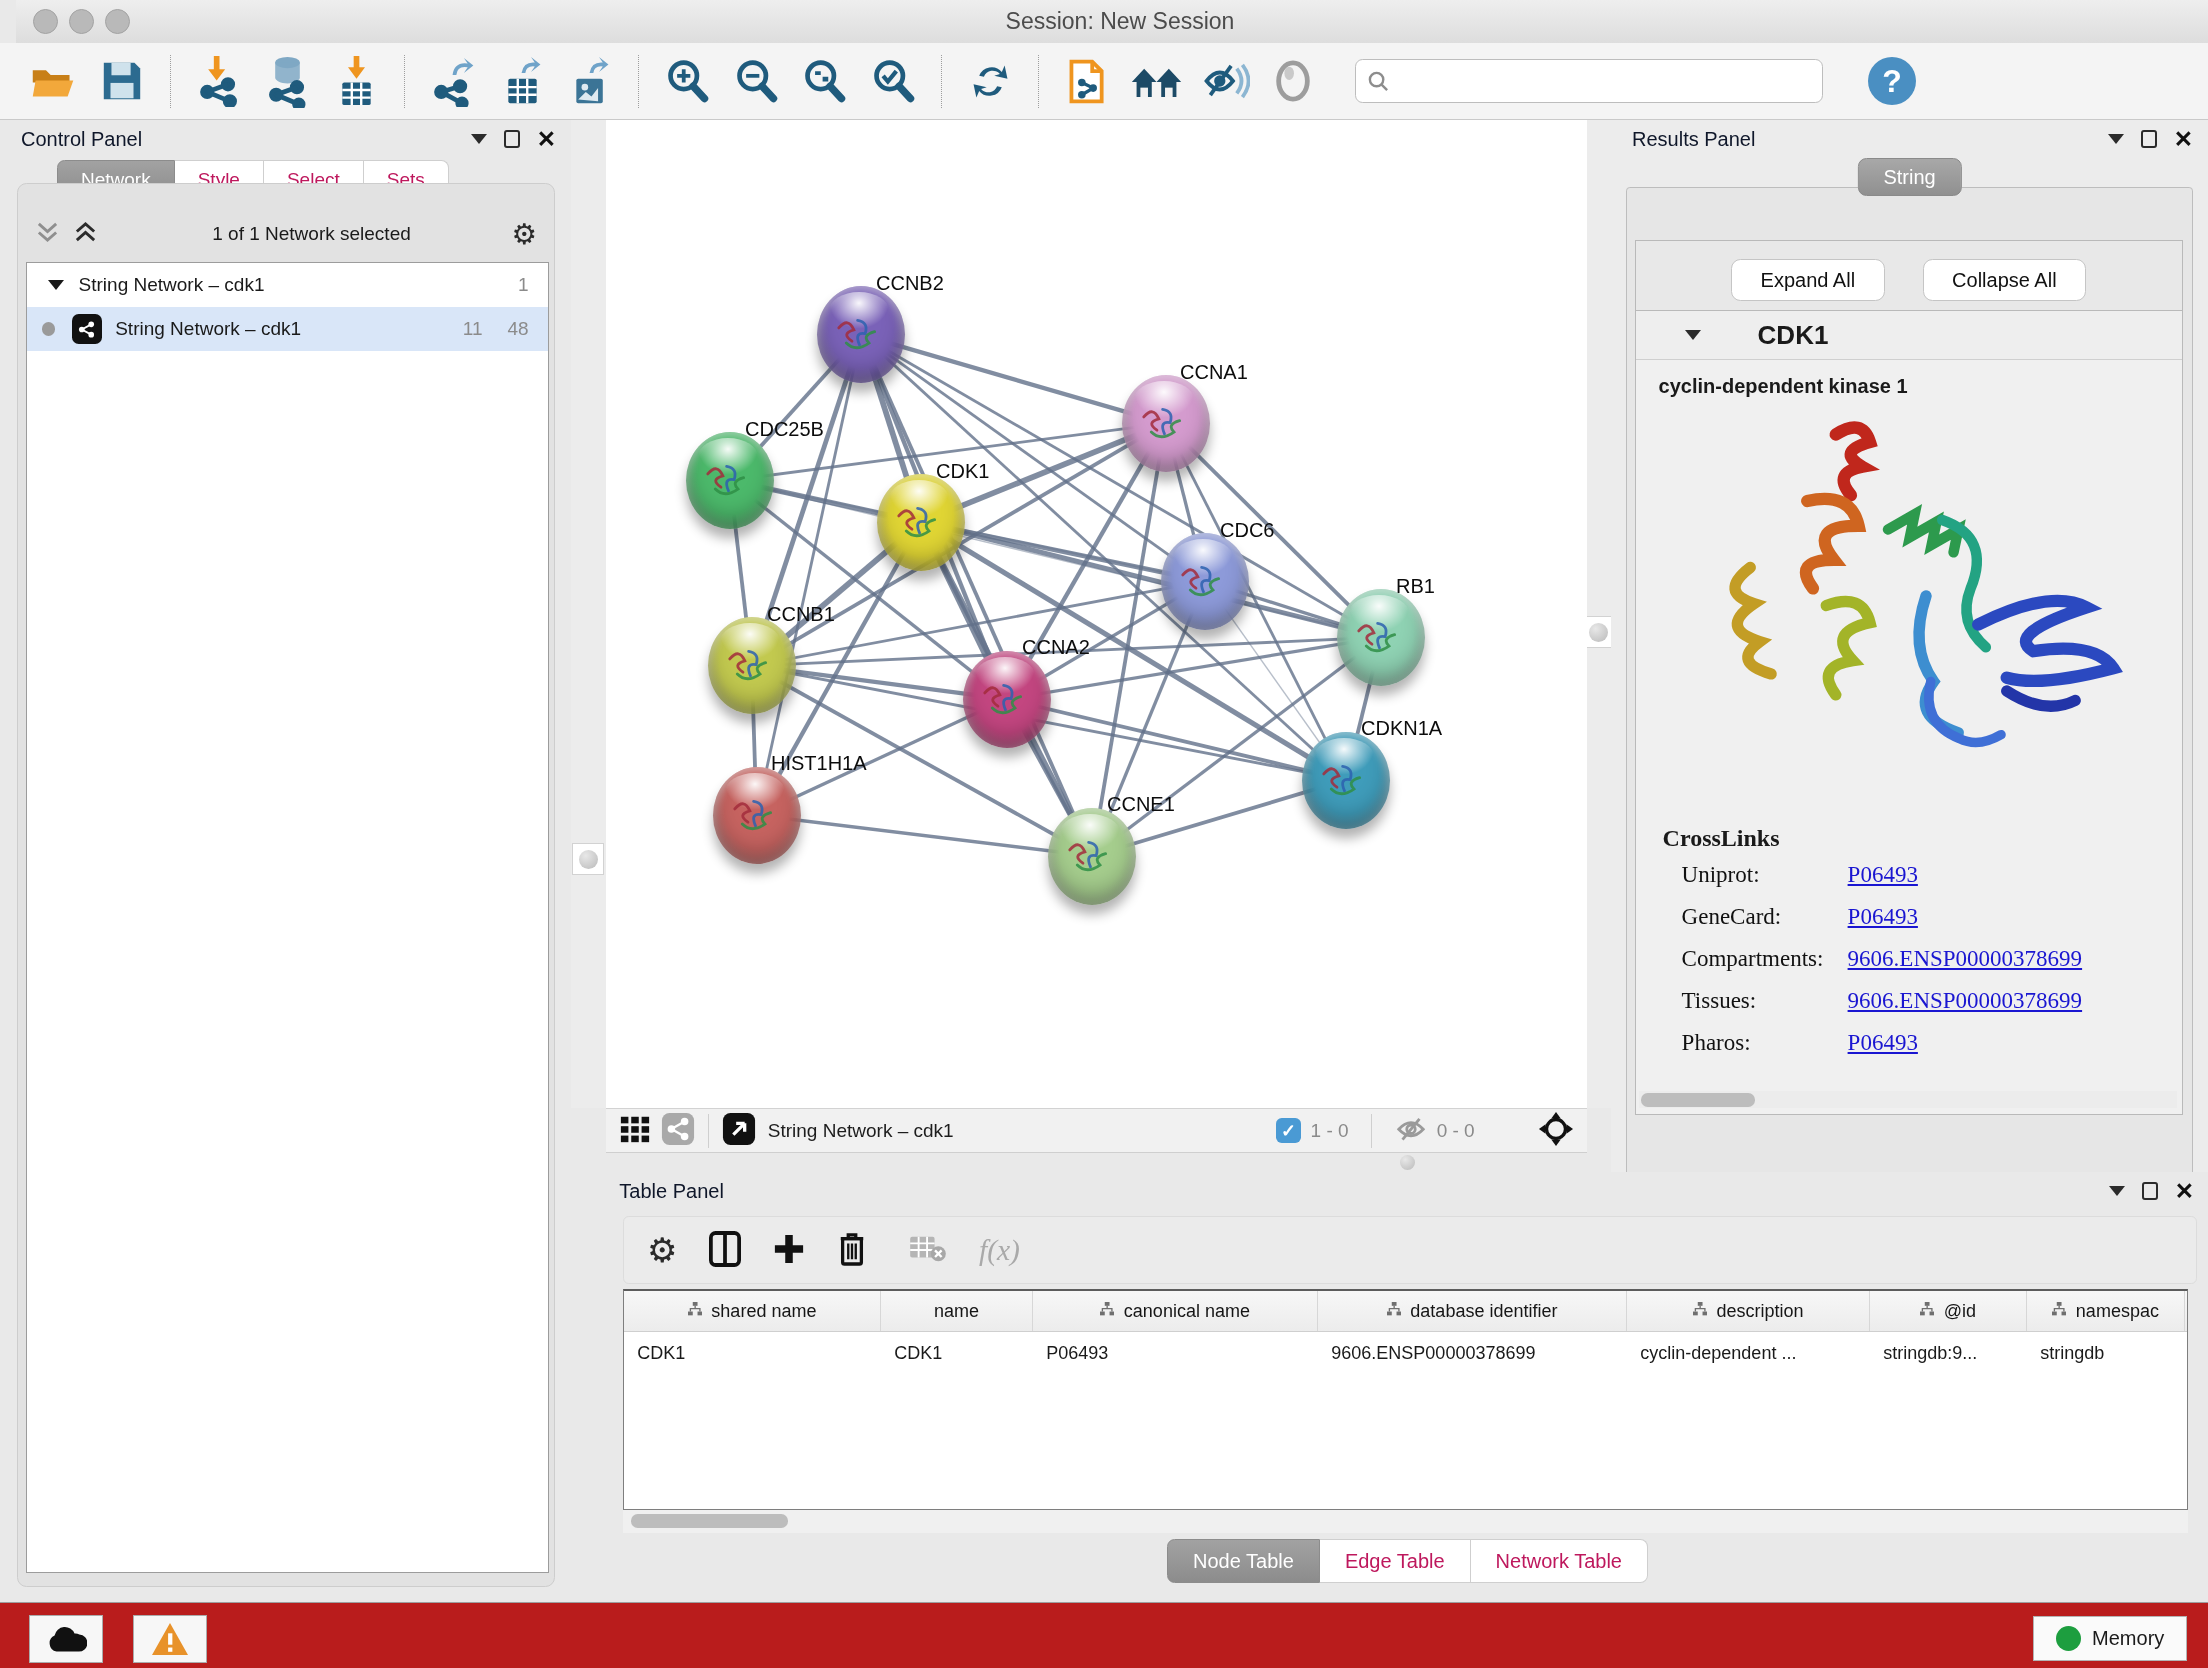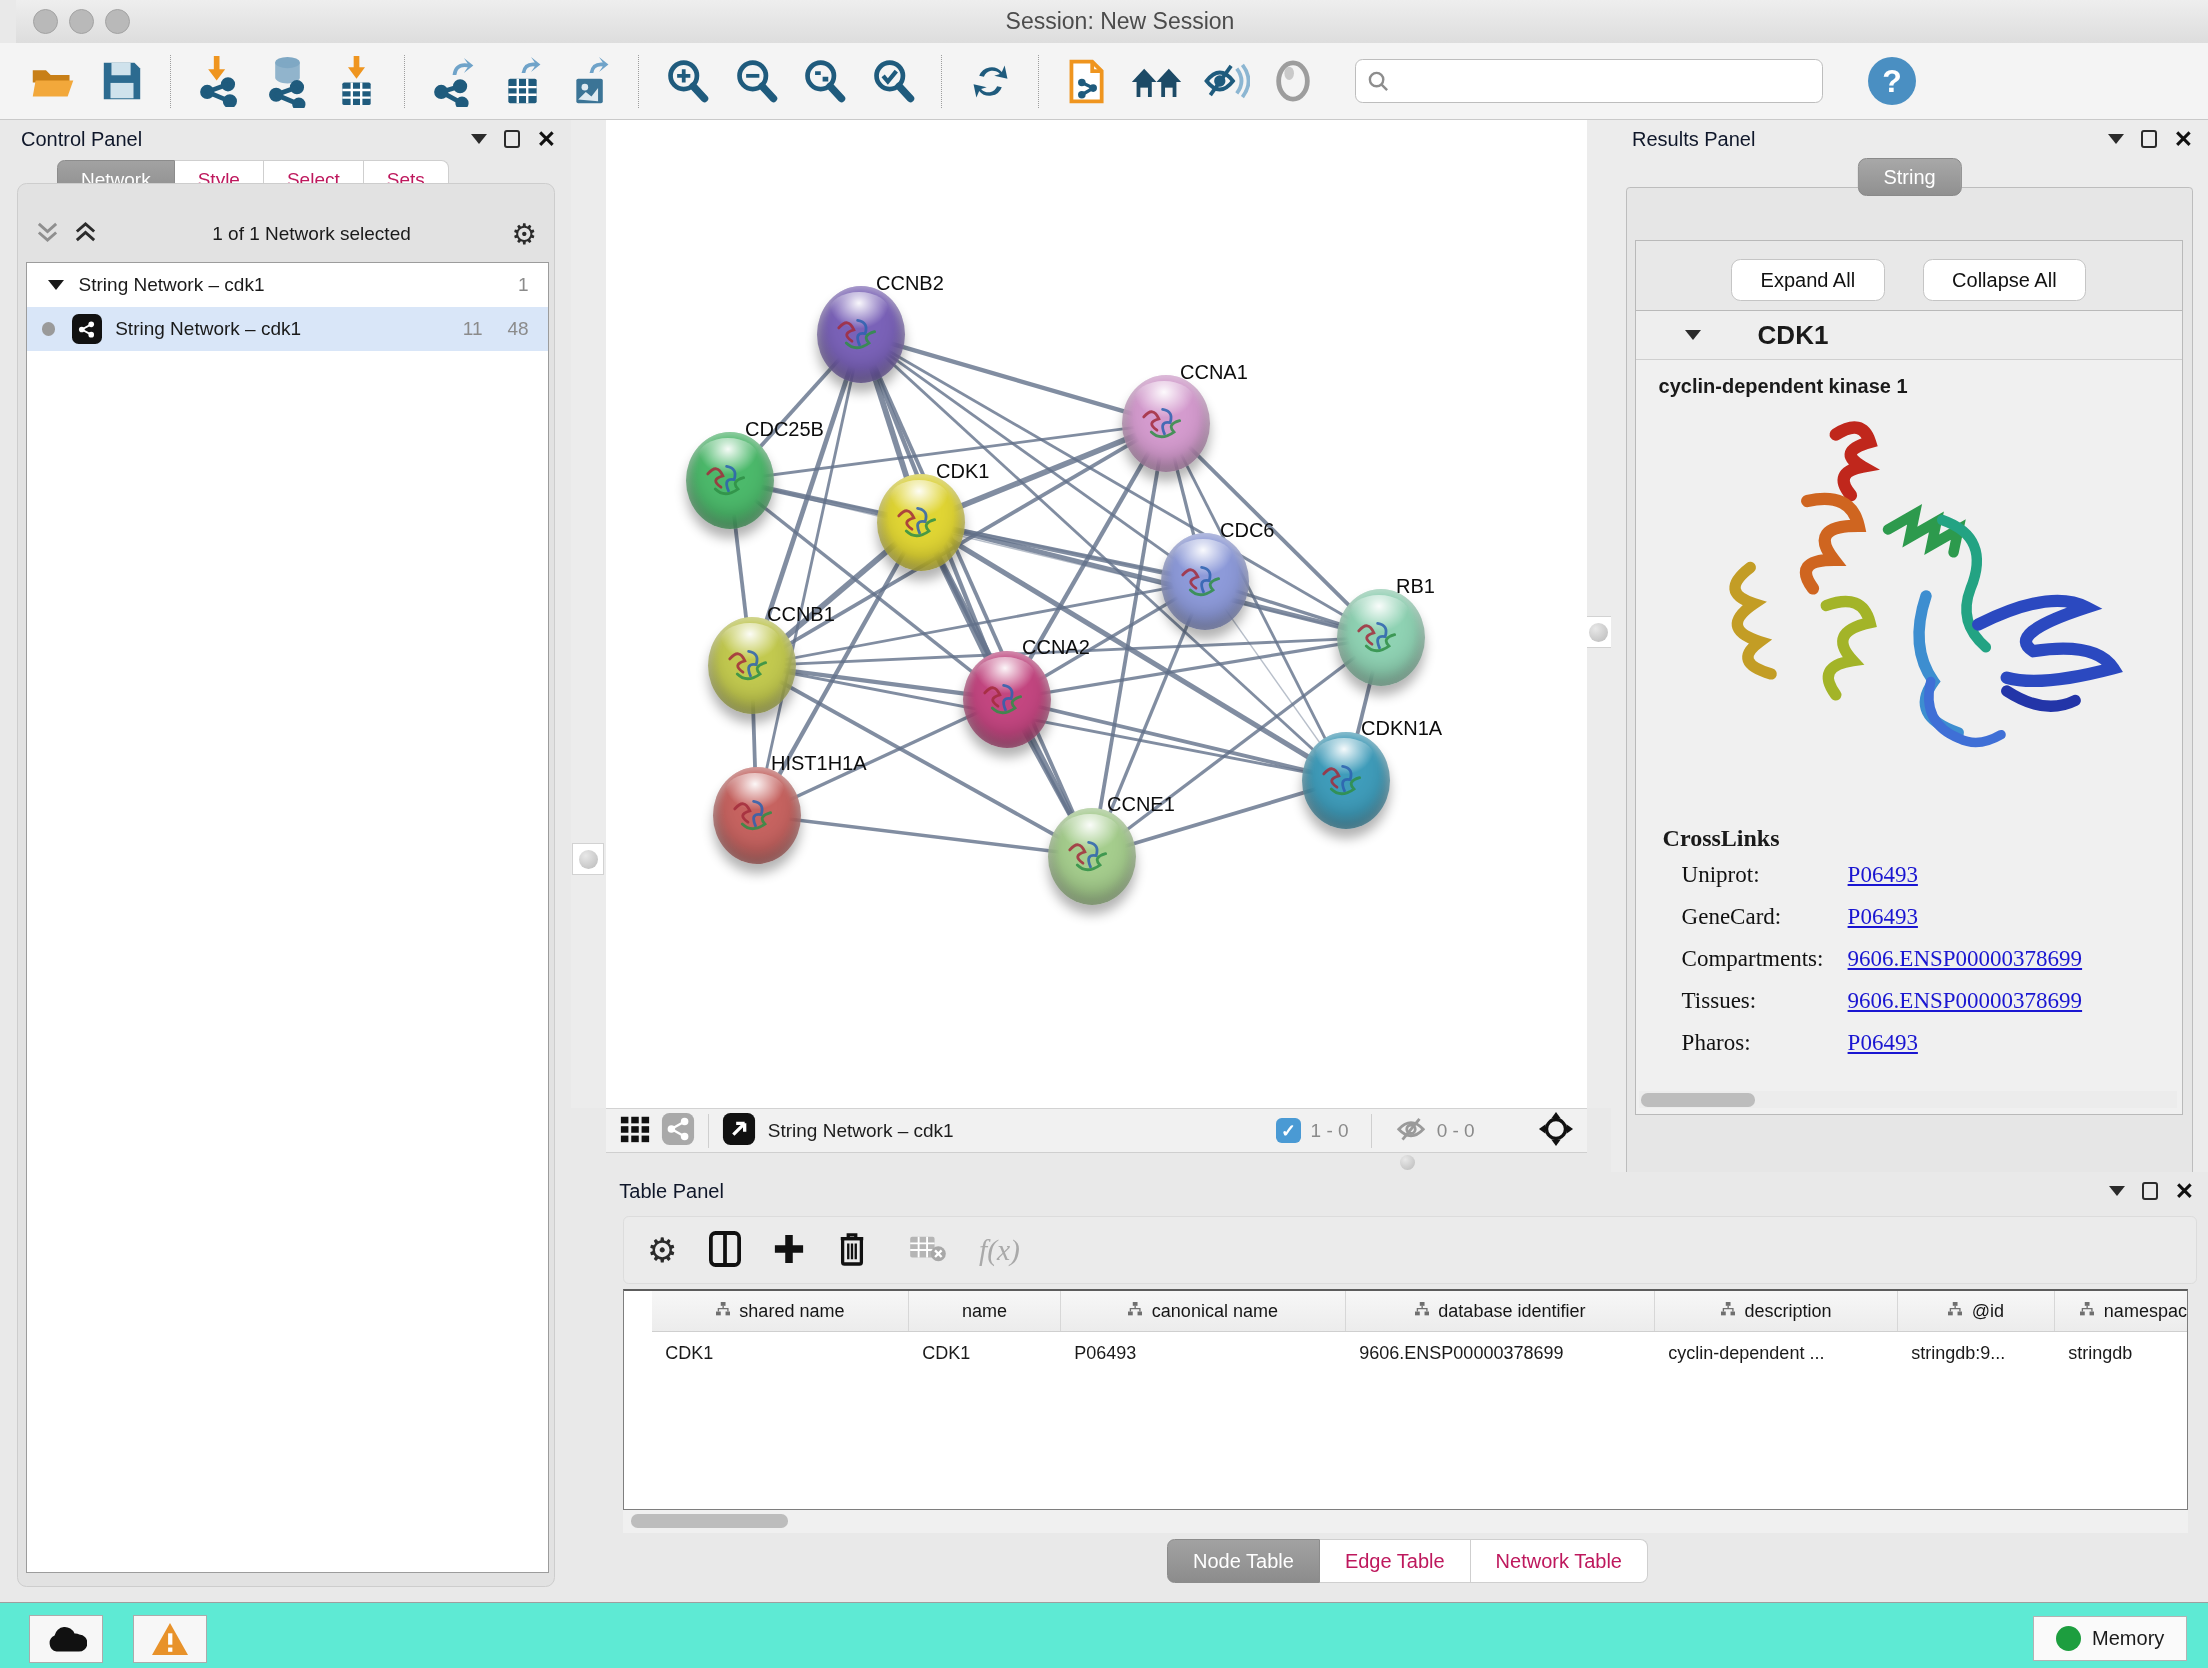--- a/index.html
+++ b/index.html
@@ -100,32 +100,32 @@
   .cl-label{width:166px;margin-left:19px;color:#111;}
   .cl-link{color:#1a16d1;text-decoration:underline;}
   .gene-scroll{position:absolute;left:3.8px;bottom:5.7px;width:538px;height:17px;background:#ececec;}
   .gene-thumb{position:absolute;left:1.9px;top:1.9px;width:114px;height:13.3px;border-radius:6.7px;background:#bdbdbd;}
   
   #table-panel{position:absolute;left:606px;top:1172px;width:1603px;height:430px;background:#e9e9e9;}
   .tp-toolbar{position:absolute;left:17px;top:44px;width:1574px;height:68px;background:#ebebeb;
     border:1px solid #dcdcdc;border-radius:5.7px;display:flex;align-items:center;gap:32px;padding:0 23px;}
   .fx{font-family:"Liberation Serif", serif;font-style:italic;font-size:29.5px;color:#a9a9a9;}
   .tp-table{position:absolute;left:17px;top:117px;width:1565px;height:221px;background:#fff;
-    border:1.9px solid #7e7e7e;border-top:2.9px solid #5c5c5c;padding-left:28px;}
+    border:1.9px solid #7e7e7e;border-top:2.9px solid #5c5c5c;}
   .thead{display:flex;height:41px;background:linear-gradient(#f7f7f7,#ececec);border-bottom:1.9px solid #cfcfcf;}
   .th{display:flex;align-items:center;justify-content:center;gap:9.5px;font-size:18px;color:#161616;
     border-right:1px solid #d7d7d7;overflow:hidden;white-space:nowrap;flex:0 0 auto;}
   .trow{display:flex;height:42px;}
   .td{font-size:18px;display:flex;align-items:center;padding-left:13.3px;overflow:hidden;white-space:nowrap;flex:0 0 auto;}
   .tp-scroll{position:absolute;left:17px;top:338px;width:1565px;height:23px;background:#f0f0f0;}
   .tp-scroll .gene-thumb{width:157px;height:14.3px;top:3.8px;left:7.6px;}
   .tp-tabs{position:absolute;left:0;top:367px;width:100%;display:flex;justify-content:center;}
   .tp-tabs .seg-tab{padding:9.5px 25px;font-size:20px;}
   
-  #status-bar{position:absolute;left:0;top:1602px;width:100%;height:67px;background:#5eead4;border-top:1.9px solid #9e9e9e;}
+  #status-bar{position:absolute;left:0;top:1602px;width:100%;height:67px;background:#b91c1c;border-top:1.9px solid #9e9e9e;}
   .sb-btn{position:absolute;top:12.4px;width:74px;height:48px;background:#f7f7f7;border:1.9px solid #ababab;
     display:flex;align-items:center;justify-content:center;}
   .memory-btn{position:absolute;right:21px;top:13.3px;width:154px;height:45px;background:#fafafa;border:1.9px solid #b3b3b3;
     display:flex;align-items:center;justify-content:center;gap:11.4px;font-size:20px;}
   .mem-dot{width:25px;height:25px;border-radius:50%;background:#1d9e3f;}
 </style>
 </head>
 <body>
 
 <div class="titlebar">

